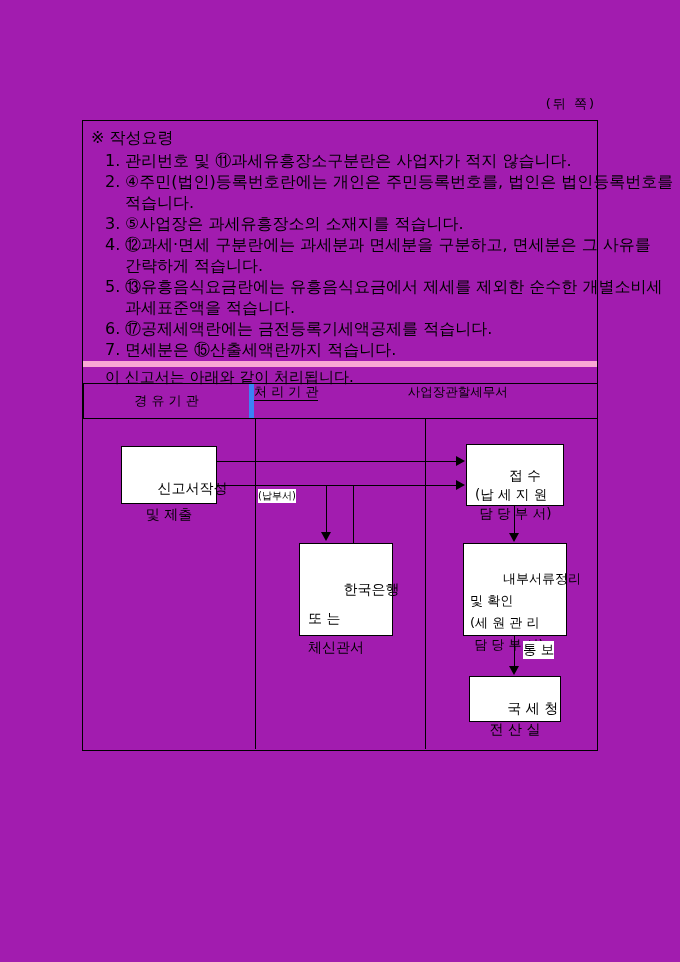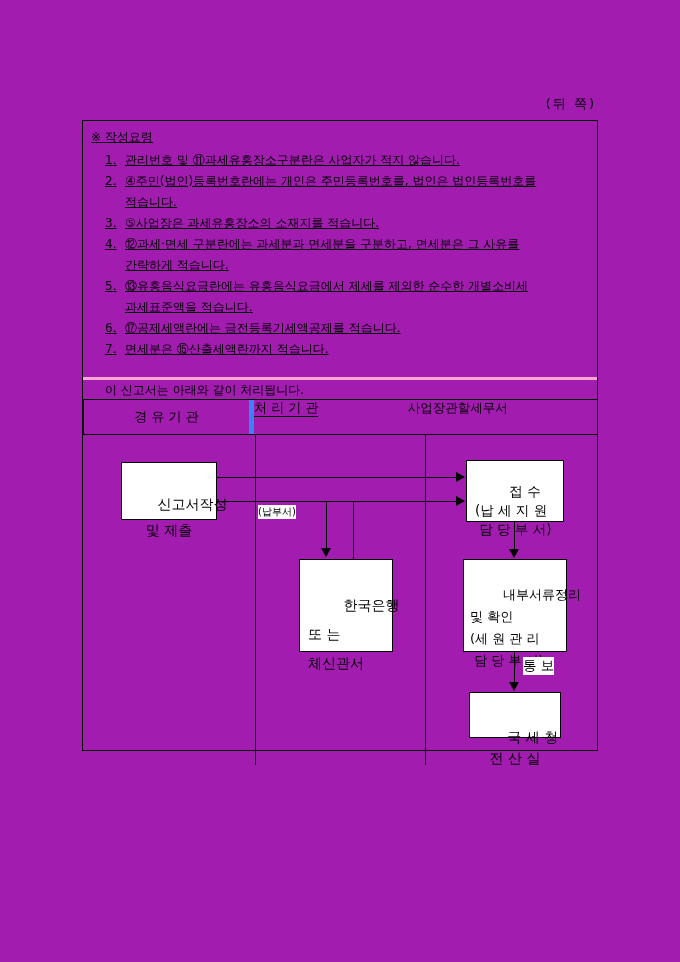--- a/index.html
+++ b/index.html
@@ -16,29 +16,29 @@
   .corner-note {
     position:absolute; top:95px; right:84px;
     font-size:13px; letter-spacing:2px;
   }
   .doc-box {
     position:absolute; left:82px; top:120px;
     width:516px; height:631px;
     border:1px solid #000;
   }
   
-  .instructions { height:240px; padding:6px 6px 0 8px; font-size:12px; line-height:21px;text-decoration:underline; }
+  .instructions { height:240px; padding:6px 6px 0 8px; font-size:16px; line-height:21px; }
   .inst-title { margin-bottom:2px; }
   .inst-item { display:flex; padding-left:14px; }
   .inst-item .num { width:20px; flex:none; }
   .inst-item .txt { white-space:pre; }
   
   .process-note {
-    height:22px; border-top:3px solid #f9a8d4;
-    padding-left:22px; font-size:12px; line-height:21px;margin-top:16px;
+    height:22px; border-top:6px solid #f9a8d4;
+    padding-left:22px; font-size:15px; line-height:21px;
   }
   
   .flow-header { display:flex; border-top:1px solid #000; border-bottom:1px solid #000; height:36px; font-size:13px; }
   .fh-cell { display:flex; align-items:center; justify-content:center; }
   .fh-c1 { width:172px; }
   .fh-c2 { width:171px; border-left:1px solid #000; border-right:5px solid #3b82f6; }
   .fh-c3 { flex:1; flex-direction:row; align-items:stretch; justify-content:flex-start; }
   .fh-top { height:17px; border-bottom:1px solid #000; text-align:center; line-height:16px; }
   .fh-bottom { flex:1; text-align:center; line-height:16px; font-size:12.5px; }
   
@@ -47,21 +47,21 @@
   .d1 { left:172px; } .d2 { left:342px; }
   .fbox {
     position:absolute; border:1px solid #000; background:#fff;
     font-size:14px; white-space:pre;
   }
   .fbox .box-text { white-space:pre; }
   .filing-box   { left:38px;  top:27px;  width:96px;  height:58px; text-align:center; line-height:26px; padding-top:2px; }
   .bank-box     { left:216px; top:124px; width:94px;  height:93px; line-height:29px; padding:2px 0 0 8px; }
   .receipt-box  { left:383px; top:25px;  width:98px;  height:62px; line-height:19px; padding:2px 0 0 8px; font-size:13.5px; }
   .internal-box { left:380px; top:124px; width:104px; height:93px; line-height:22px; padding:2px 0 0 6px; font-size:13px; }
-  .nts-box      { left:386px; top:257px; width:92px;  height:46px; text-align:center; line-height:21px; padding-top:13px; }
+  .nts-box      { left:386px; top:257px; width:92px;  height:46px; text-align:center; line-height:21px; padding-top:0; }
   .hline, .vline { position:absolute; background:#000; }
   .hline { height:1px; } .vline { width:1px; }
   .line-a { left:134px; top:42px; width:240px; }
   .line-b { left:134px; top:66px; width:240px; }
   .vline-pay  { left:243px; top:66px; height:47px; }
   .vline-bank { left:270px; top:66px; height:58px; }
   .vline-r1   { left:431px; top:87px; height:27px; }
   .vline-r2   { left:431px; top:217px; height:30px; }
   .arrow-right { position:absolute; width:0; height:0; border-top:5px solid transparent; border-bottom:5px solid transparent; border-left:9px solid #000; }
   .ar-a { left:373px; top:37px; }

